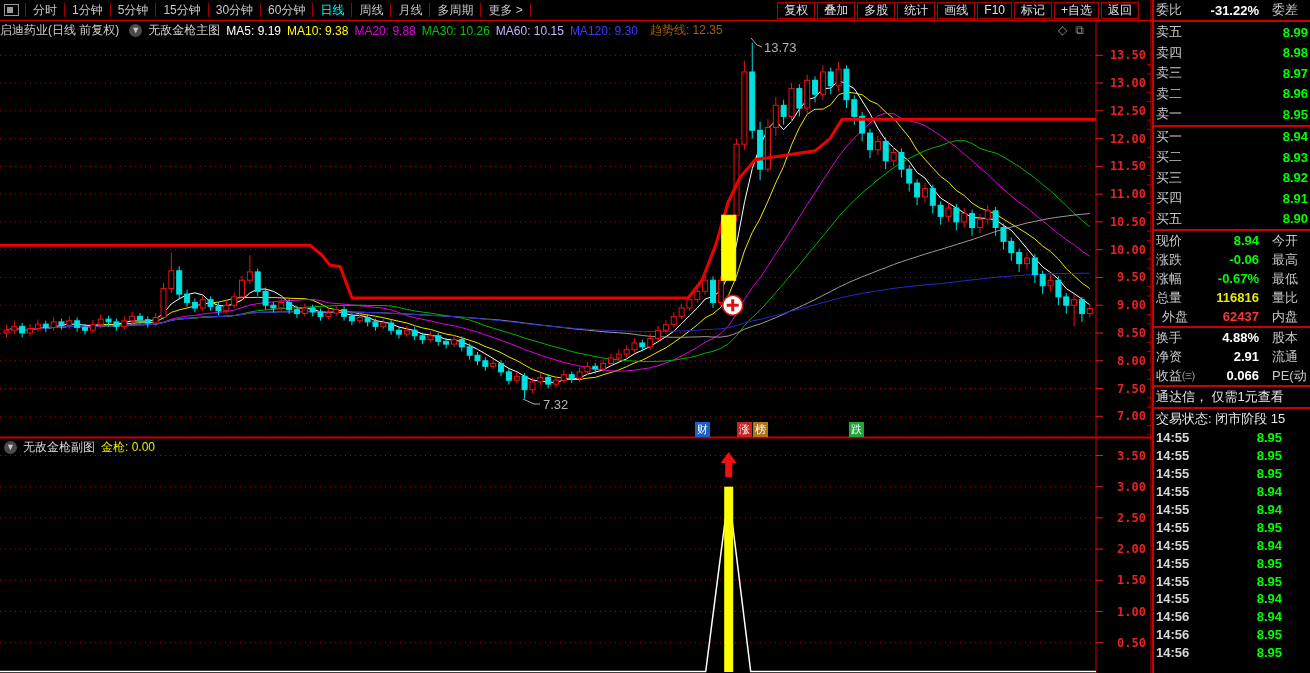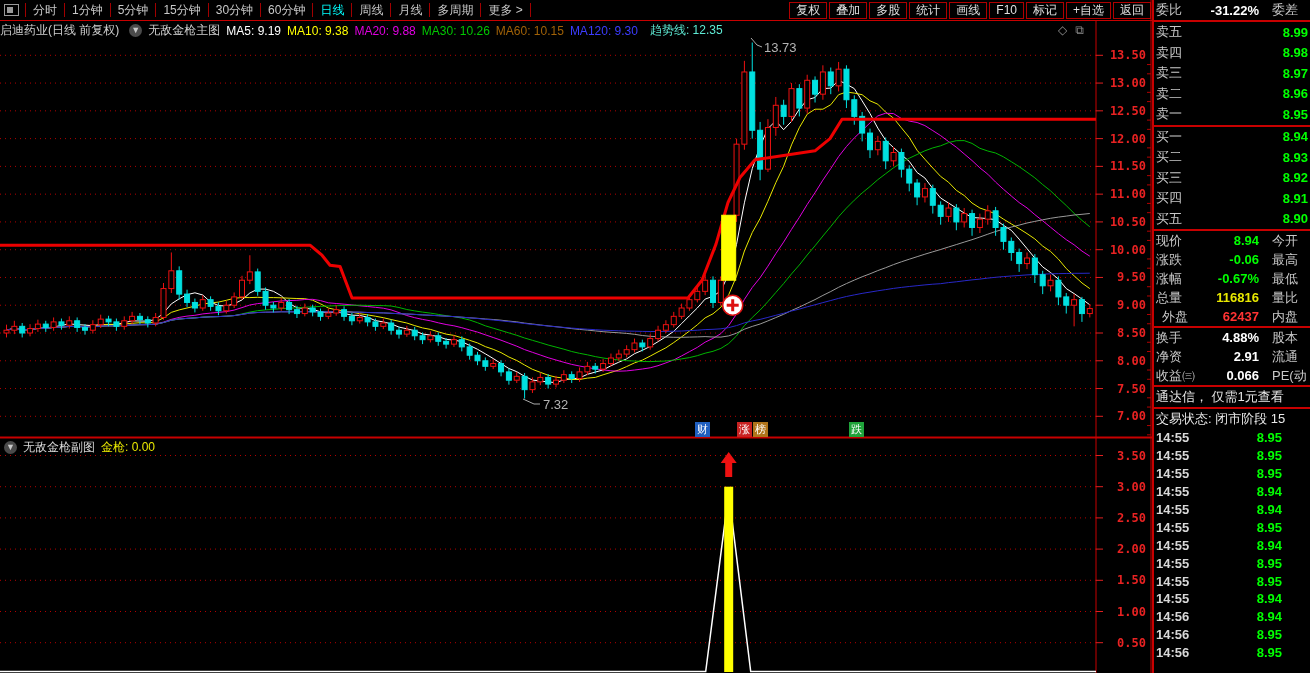--- a/index.html
+++ b/index.html
@@ -9,21 +9,21 @@
 
   
   #topbar { position:absolute; left:0; top:0; width:1152px; height:21px;
     background:#000; border-bottom:1px solid #c80000; display:flex; align-items:center; }
   .win-icon { width:15px; height:12px; border:1px solid #9a9a9a; margin:0 6px 0 4px;
     position:relative; flex:0 0 auto; }
   .win-icon::after { content:""; position:absolute; left:2px; top:2px; width:6px; height:6px; background:#9a9a9a; }
   .tb-item { color:#c8c8c8; font-size:12px; padding:0 7px; white-space:nowrap; cursor:default; }
   .tb-item.active { color:#00ffff; }
   .tb-sep { width:1px; height:14px; background:#a00000; flex:0 0 auto; }
-  #tb-right { margin-left:auto; display:flex; align-items:center; padding-right:1px; }
+  #tb-right { margin-left:auto; display:flex; align-items:center; padding-right:13px; }
   .tb-btn { color:#e0e0e0; font-size:12px; border:1px solid #b00000; padding:0 6px;
     height:17px; line-height:15px; margin-left:2px; white-space:nowrap; }
 
   
   #mainheader { position:absolute; left:0; top:21px; width:1096px; height:19px;
     display:flex; align-items:center; font-size:12px; white-space:nowrap; overflow:hidden; }
   #mainheader span { margin-right:6px; }
   .chev-circle { display:inline-block; width:13px; height:13px; border-radius:50%;
     background:#4a4a4a; color:#c9c9c9; font-size:9px; line-height:13px; text-align:center; margin:0 4px; }
   #mh-icons { position:absolute; top:23px; left:1058px; width:36px; color:#8a8a8a;
@@ -109,24 +109,24 @@
 
   <div id="mainheader">
     <span style="color:#d0d0d0">启迪药业(日线 前复权)</span>
     <span class="chev-circle">▼</span>
     <span style="color:#d0d0d0">无敌金枪主图</span>
     <span id="ma-values" style="display:flex">
         <span style="color: rgb(255, 255, 255);">MA5: 9.19</span>
         <span style="color: rgb(255, 255, 0);">MA10: 9.38</span>
         <span style="color: rgb(224, 0, 224);">MA20: 9.88</span>
         <span style="color: rgb(0, 200, 0);">MA30: 10.26</span>
-        <span style="color: #a16207;">MA60: 10.15</span>
+        <span style="color: #c4b5fd;">MA60: 10.15</span>
         <span style="color: rgb(60, 60, 255);">MA120: 9.30</span>
       </span>
-    <span id="trend-value" style="color: #5eead4;">趋势线: 12.35</span>
+    <span id="trend-value" style="color: #a16207;">趋势线: 12.35</span>
   </div>
   <div id="mh-icons">
     <span>◇</span>
     <span>⧉</span>
   </div>
 
   <svg id="chartsvg" width="1152" height="673" viewBox="0 0 1152 673">
       <line x1="0" y1="437.5" x2="1152" y2="437.5" stroke="#c80000" stroke-width="2"></line>
       <line x1="1096" y1="21" x2="1096" y2="673" stroke="#c80000" stroke-width="1"></line>
       <line x1="1151" y1="0" x2="1151" y2="673" stroke="#c80000" stroke-width="1"></line>

